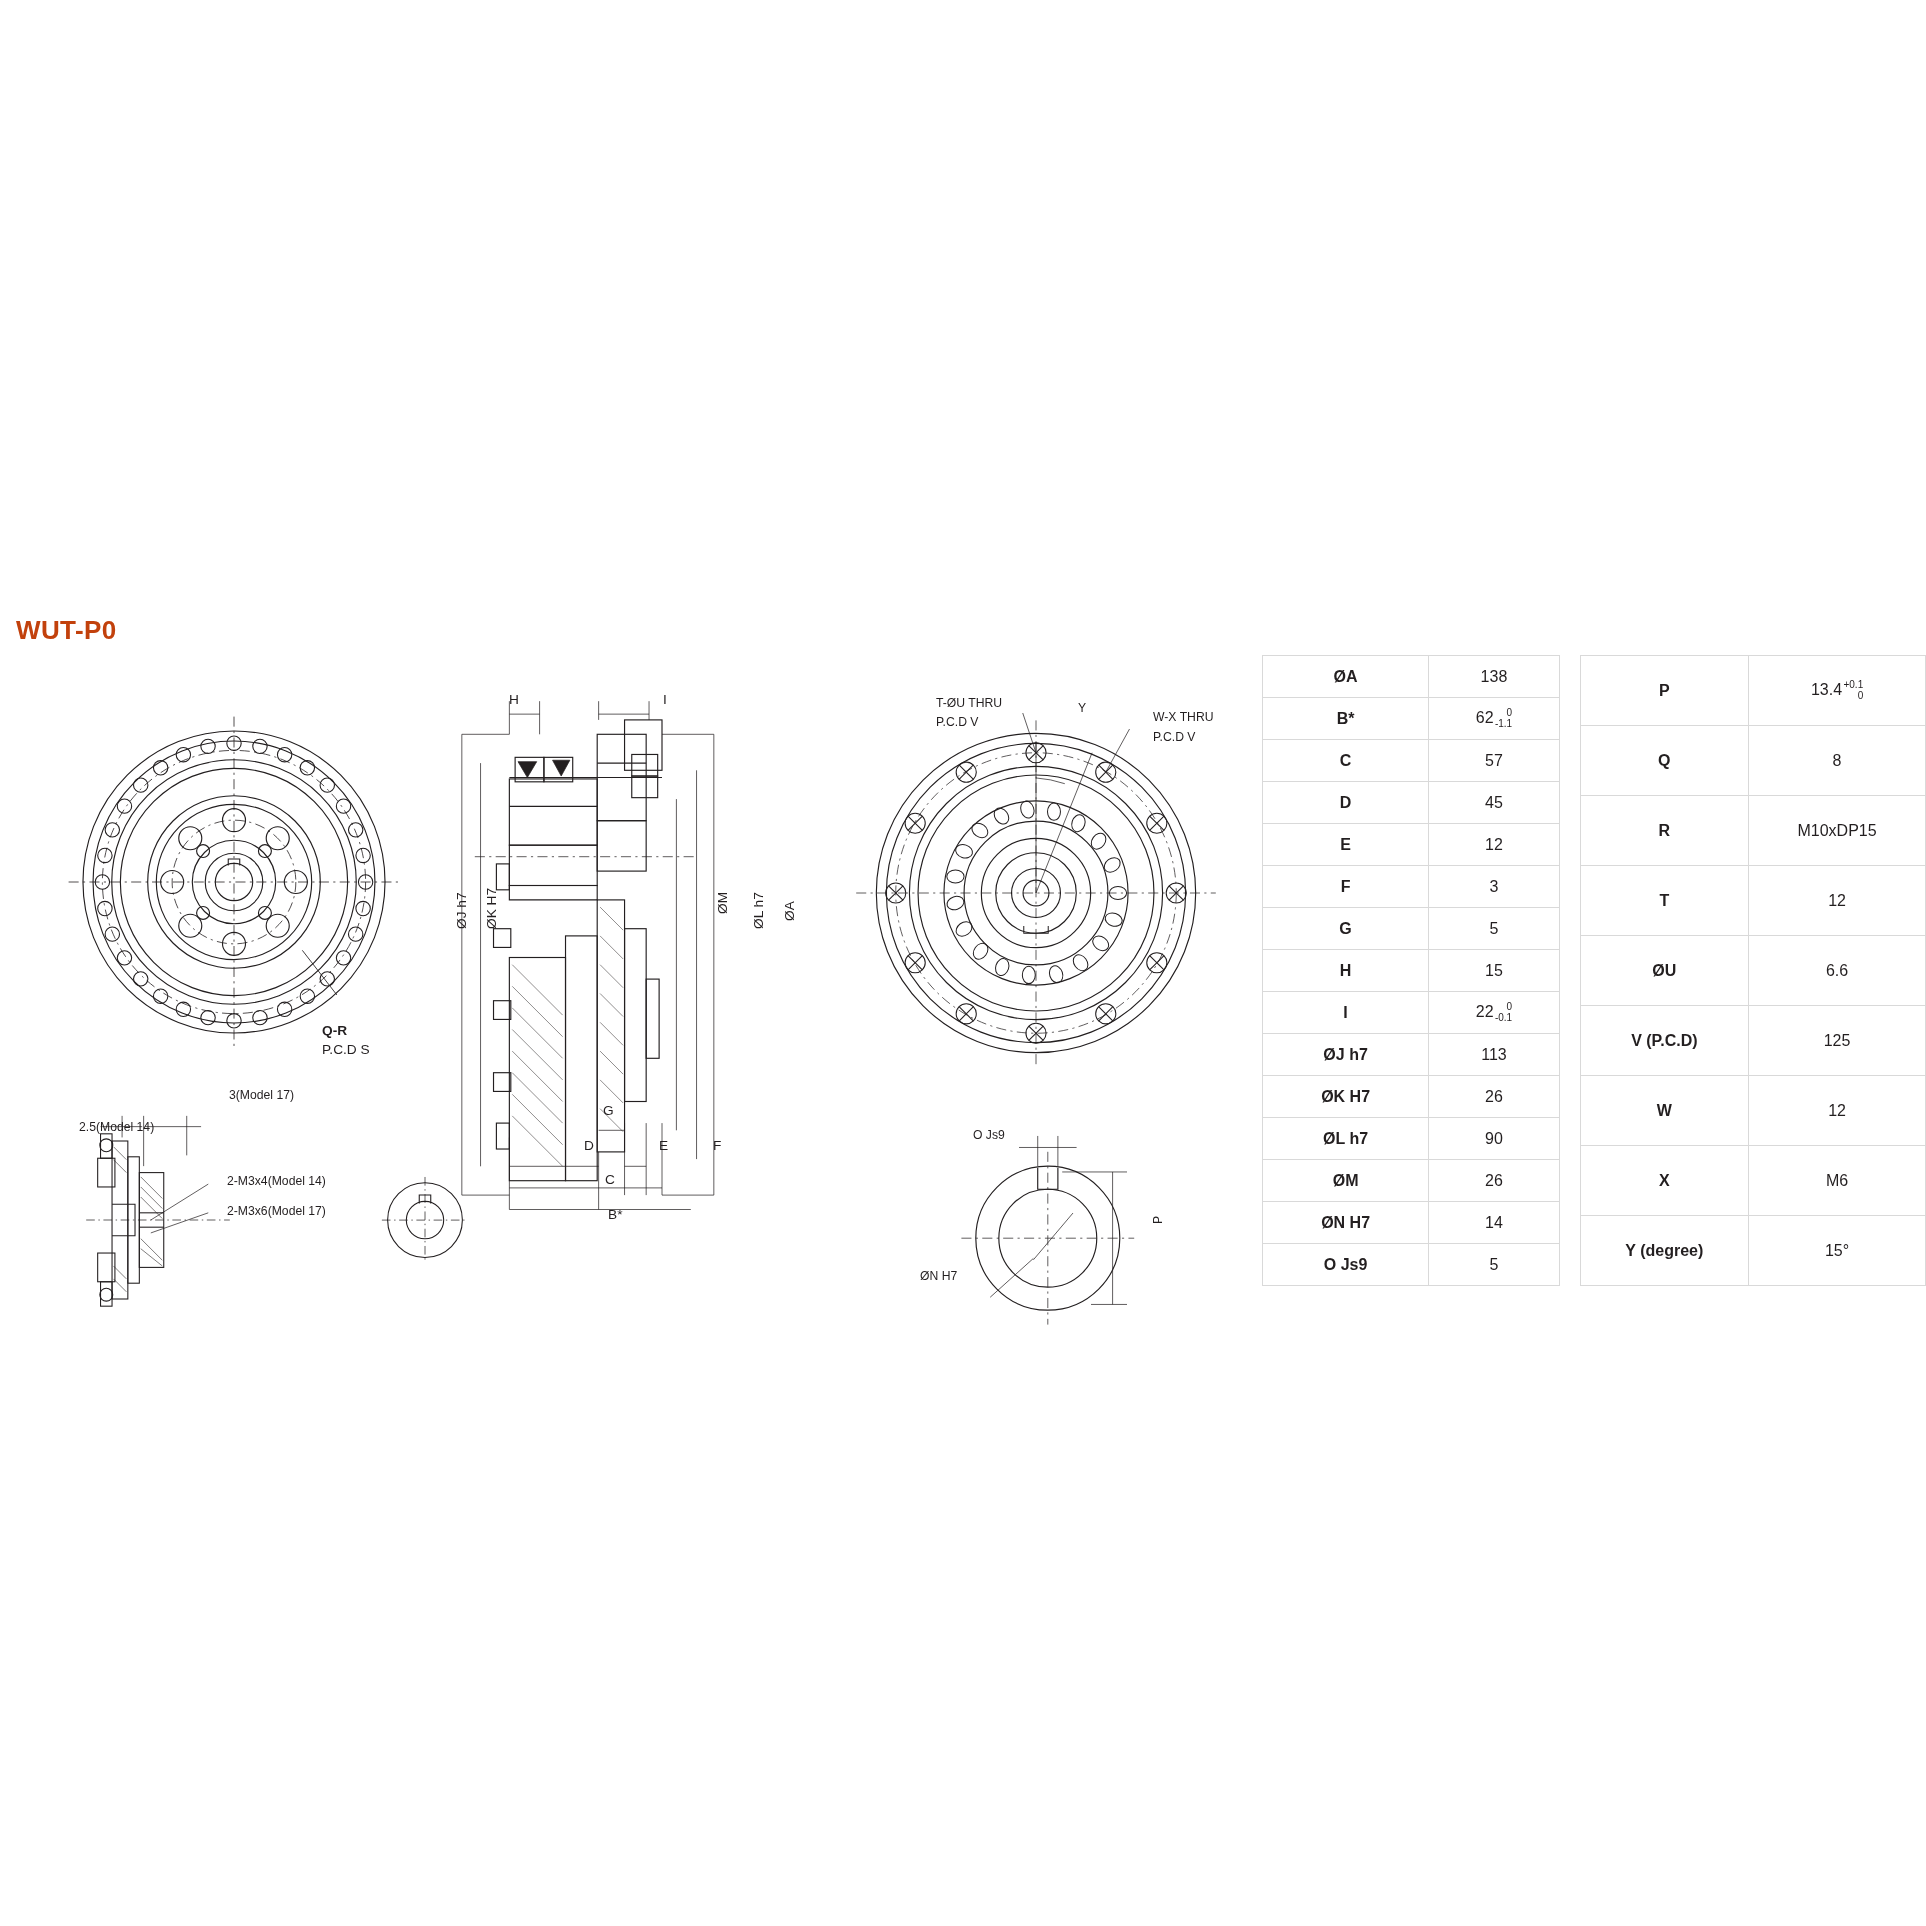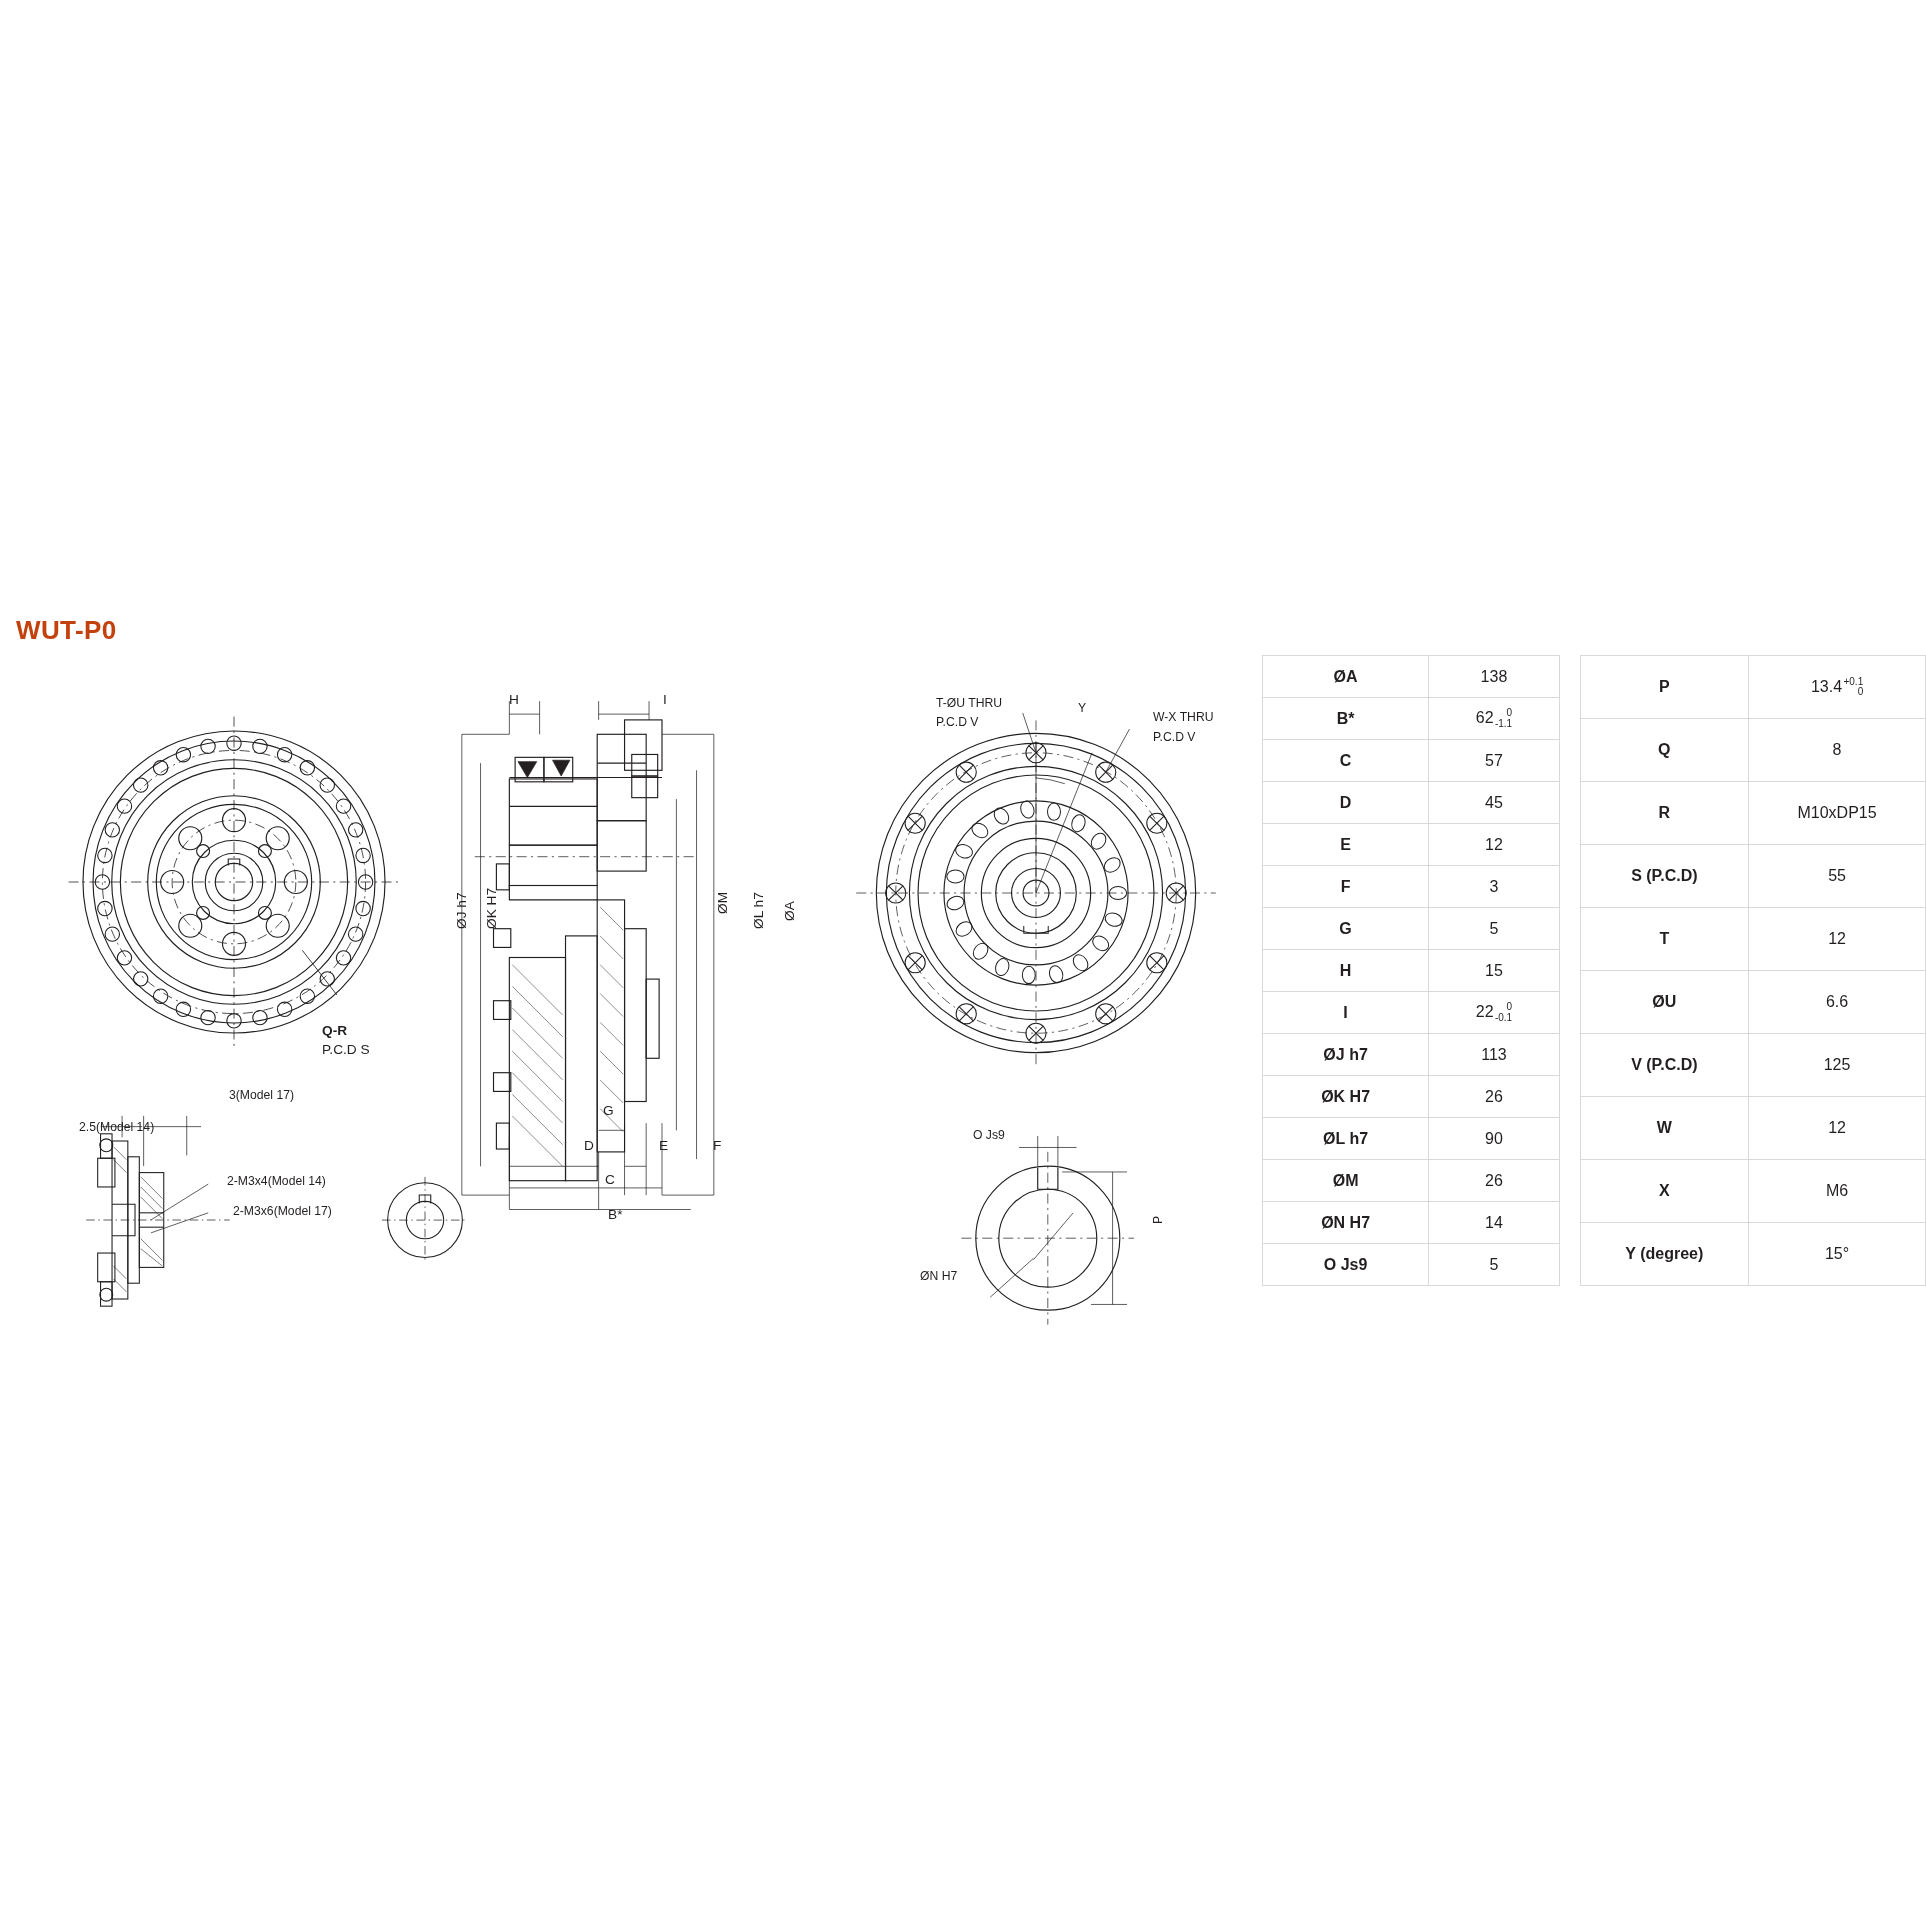--- a/index.html
+++ b/index.html
@@ -212,21 +212,21 @@
       <line x1="150" y1="5" x2="150" y2="60"></line>
       <line x1="30" y1="20" x2="88" y2="20"></line>
       <line x1="92" y1="20" x2="170" y2="20"></line>
       <line x1="100" y1="150" x2="180" y2="100"></line>
       <line x1="100" y1="168" x2="180" y2="140"></line>
     </g>
   </svg>
   <div class="lbl small" style="left:79px; top:1089px;margin-top:32px;">2.5(Model 14)</div>
   <div class="lbl small" style="left:229px; top:1089px;">3(Model 17)</div>
   <div class="lbl small" style="left:227px; top:1175px;">2-M3x4(Model 14)</div>
-  <div class="lbl small" style="left:227px; top:1205px;margin-left:6px;">2-M3x6(Model 17)</div>
+  <div class="lbl small" style="left:227px; top:1205px;">2-M3x6(Model 17)</div>
 
   <svg class="dwg" style="left:378px; top:1159px;" width="94" height="115" viewBox="0 0 130 160">
     <g fill="none" stroke="#231f20" stroke-width="1.5">
       <circle cx="65" cy="85" r="52"></circle>
       <circle cx="65" cy="85" r="26"></circle>
       <path d="M 57 62 L 57 50 L 73 50 L 73 62"></path>
     </g>
     <g fill="none" stroke="#231f20" stroke-width="1" stroke-dasharray="12 5 2 5">
       <line x1="5" y1="85" x2="125" y2="85"></line>
       <line x1="65" y1="25" x2="65" y2="145"></line>
@@ -566,24 +566,20 @@
         </tr>
         <tr>
           <td class="k">Q</td>
           <td class="v">8</td>
         </tr>
         <tr>
           <td class="k">R</td>
           <td class="v">M10xDP15</td>
         </tr>
         <tr>
-          <td class="k">S (P.C.D)</td>
-          <td class="v">55</td>
-        </tr>
-        <tr>
           <td class="k">T</td>
           <td class="v">12</td>
         </tr>
         <tr>
           <td class="k">ØU</td>
           <td class="v">6.6</td>
         </tr>
         <tr>
           <td class="k">V (P.C.D)</td>
           <td class="v">125</td>

